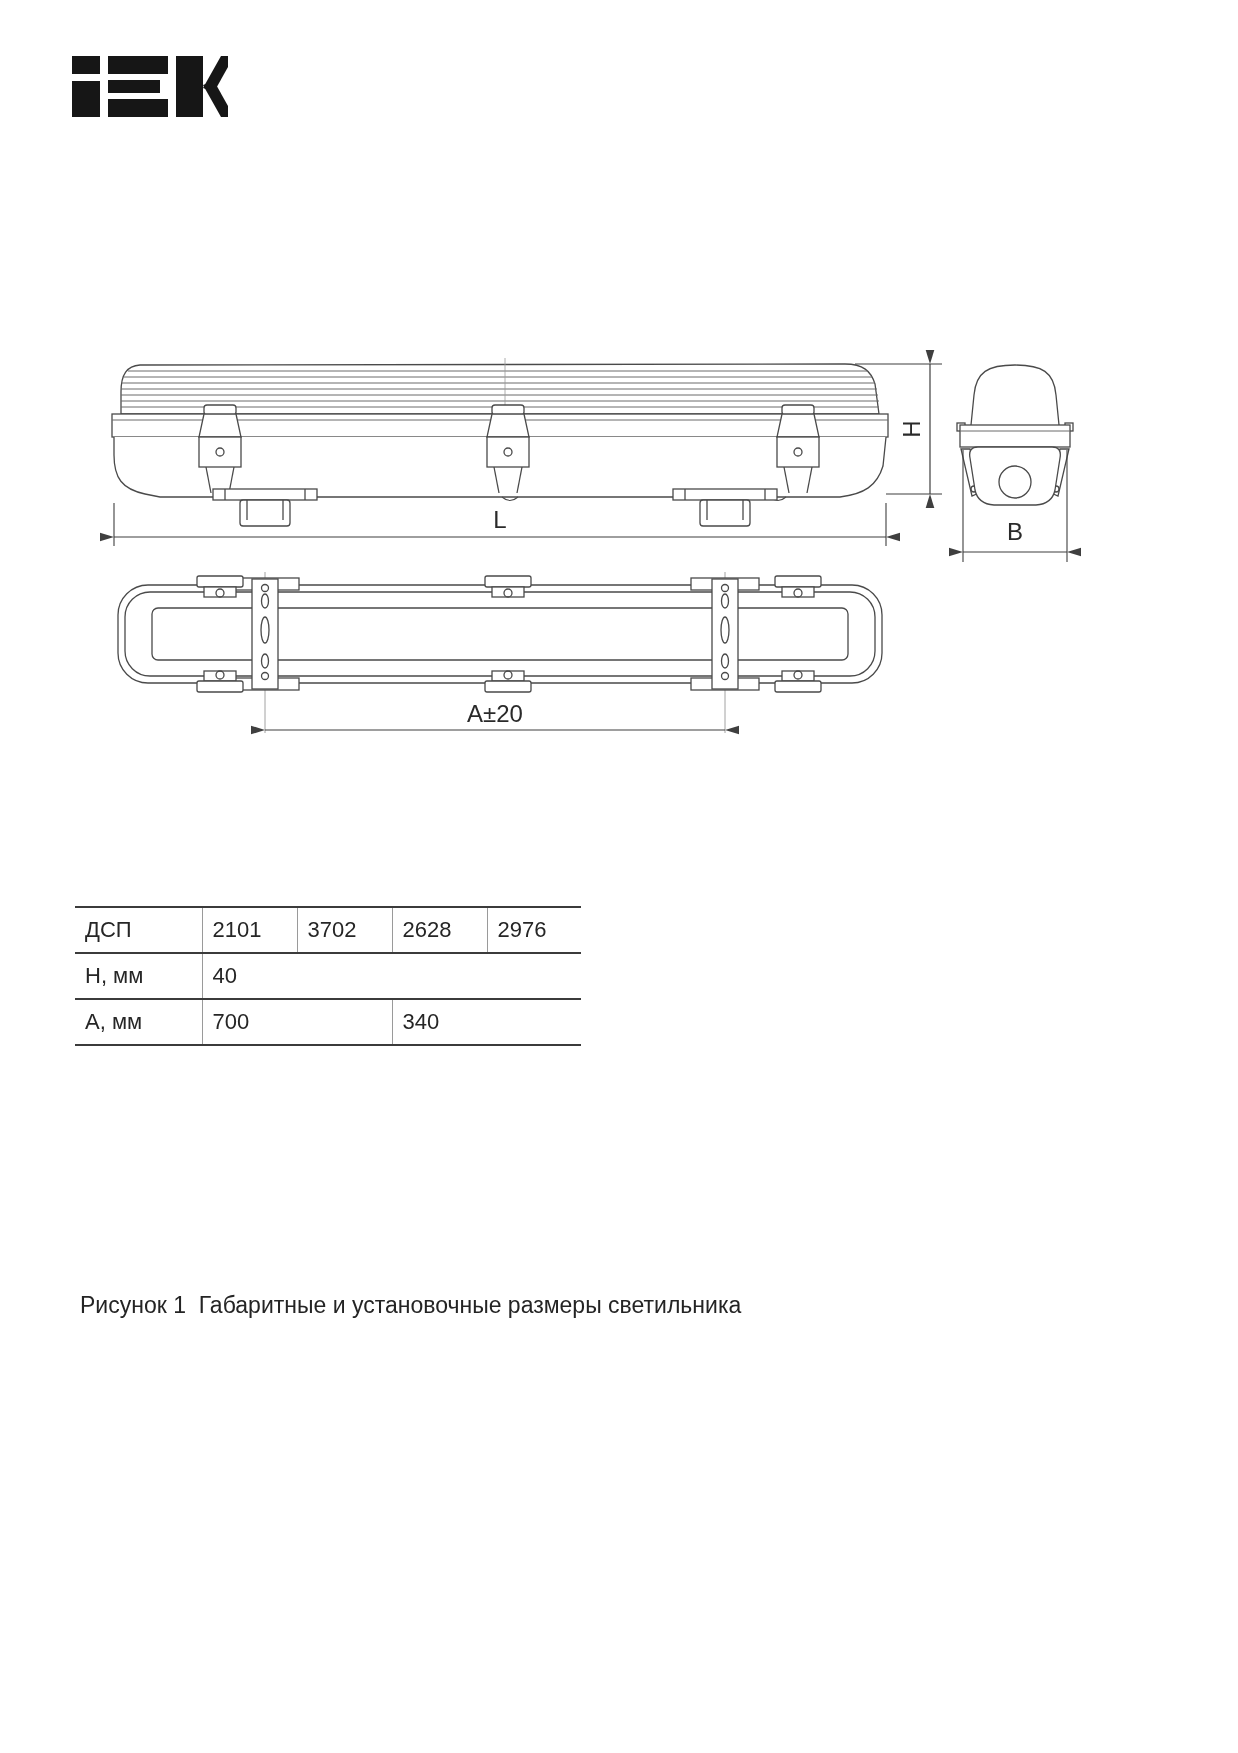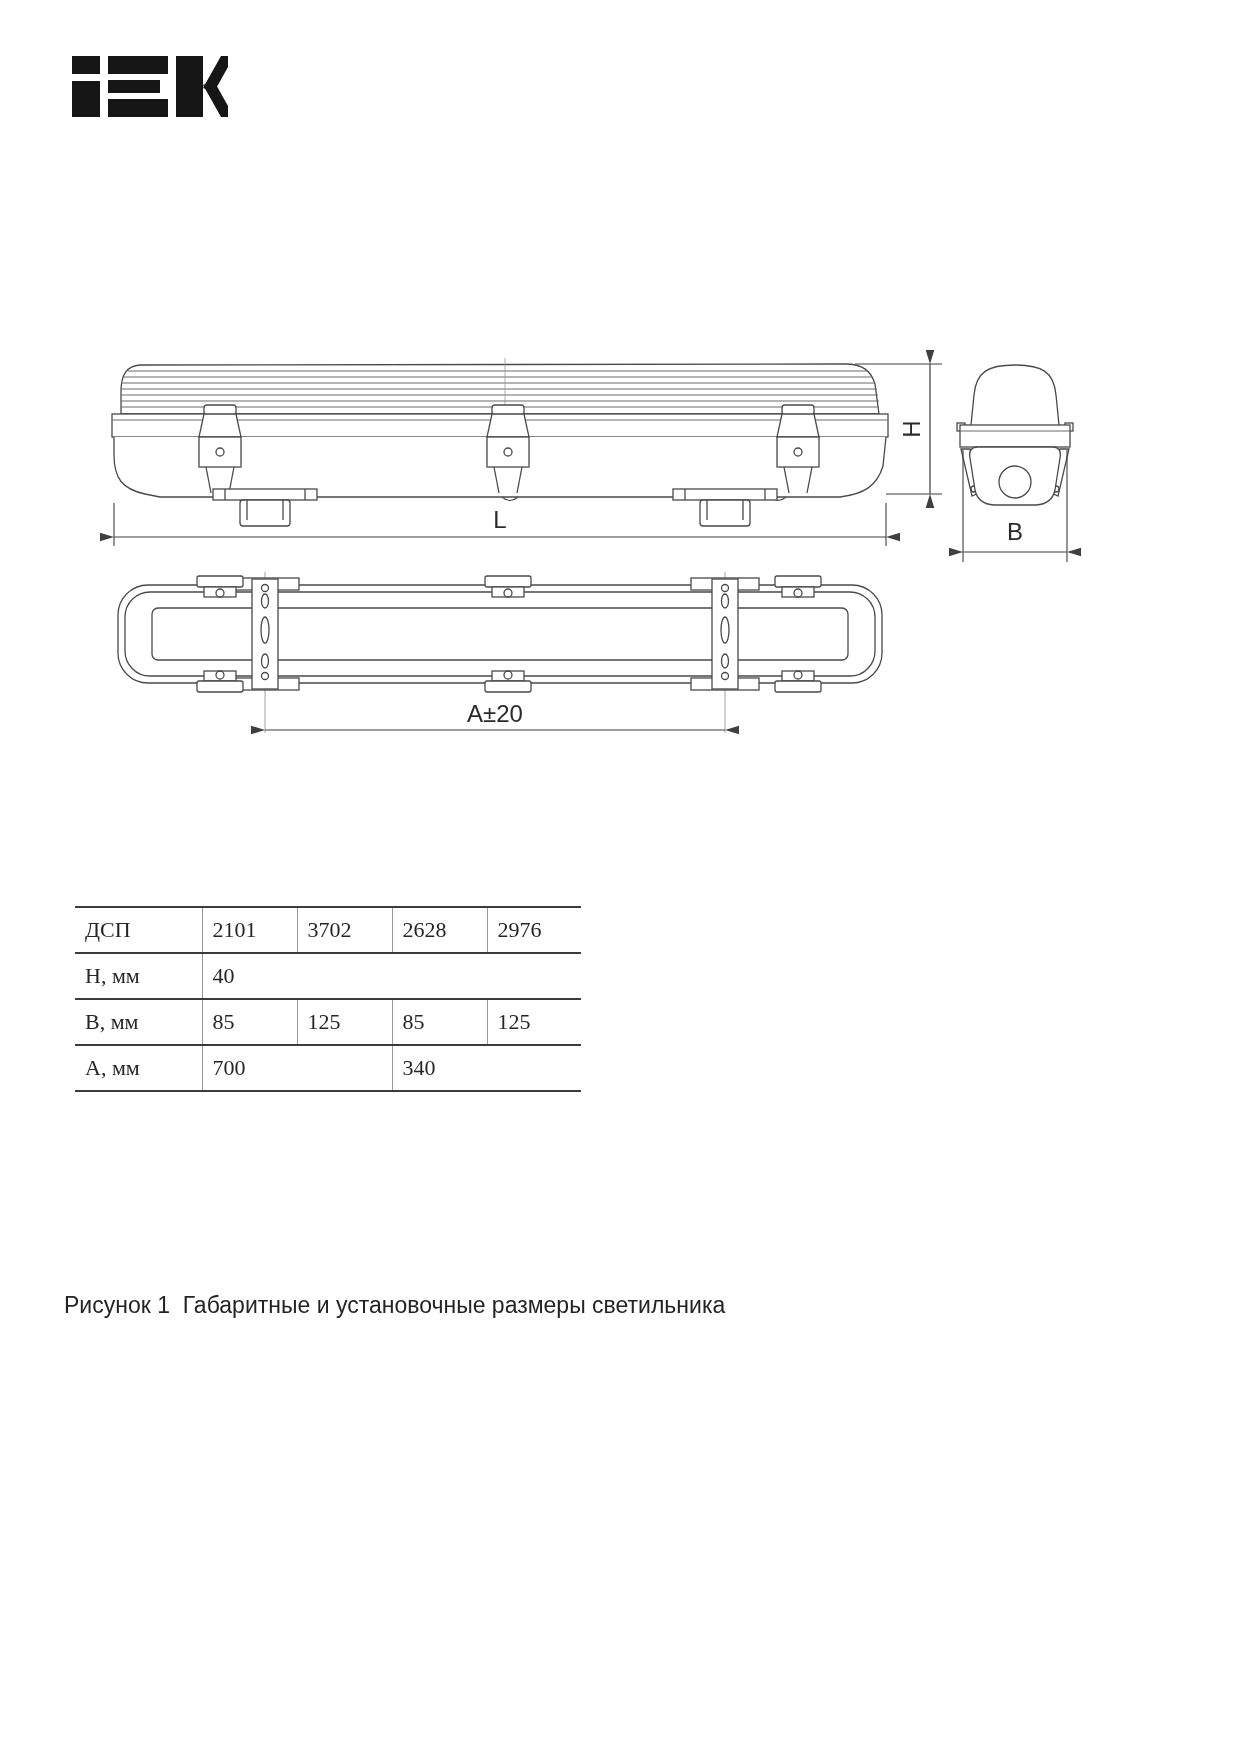--- a/index.html
+++ b/index.html
@@ -1,26 +1,26 @@
 <!DOCTYPE html>
 <html><head>
 <meta charset="utf-8">
 <style>
   html,body{margin:0;padding:0;background:#fff;}
   .page{position:relative;width:1238px;height:1753px;background:#ffffff;overflow:hidden;
         font-family:"Liberation Sans",sans-serif;}
   .logo{position:absolute;left:72px;top:56px;}
   .drawing{position:absolute;left:0;top:0;}
   .dims-table{position:absolute;left:75px;top:906px;width:506px;border-collapse:collapse;
-              table-layout:fixed;border-bottom:2px solid #3b3b3b;font-family:Liberation Serif, serif;}
+              table-layout:fixed;border-bottom:2px solid #3b3b3b;}
   .dims-table tr{border-top:2px solid #3b3b3b;height:46px;}
   .dims-table td{padding:0 4px 0 10px;font-size:22px;color:#262626;vertical-align:middle;
                  overflow:hidden;white-space:nowrap;}
   .dims-table td:not(:last-child){border-right:1px solid #9a9a9a;}
-  .caption{position:absolute;left:64px;top:1292px;font-size:23px;color:#242424;
+  .caption{position:absolute;left:80px;top:1292px;font-size:23px;color:#242424;
            white-space:pre;margin:0;}
   .dimtext{font-family:"Liberation Sans",sans-serif;font-size:24px;fill:#2a2a2a;}
 </style>
 </head>
 <body>
 
 <div class="page">
 
   <svg class="logo" width="156" height="62" viewBox="0 0 156 62">
     <g fill="#161616">
@@ -225,27 +225,20 @@
       <td>2101</td>
       <td>3702</td>
       <td>2628</td>
       <td>2976</td>
     </tr>
     <tr>
       <td>Н, мм</td>
       <td colspan="4">40</td>
     </tr>
     <tr>
-      <td>В, мм</td>
-      <td>85</td>
-      <td>125</td>
-      <td>85</td>
-      <td>125</td>
-    </tr>
-    <tr>
       <td>А, мм</td>
       <td colspan="2">700</td>
       <td colspan="2">340</td>
     </tr>
   </tbody>
     </table>
 
   <p class="caption">Рисунок 1  Габаритные и установочные размеры светильника</p>
 
 </div>

